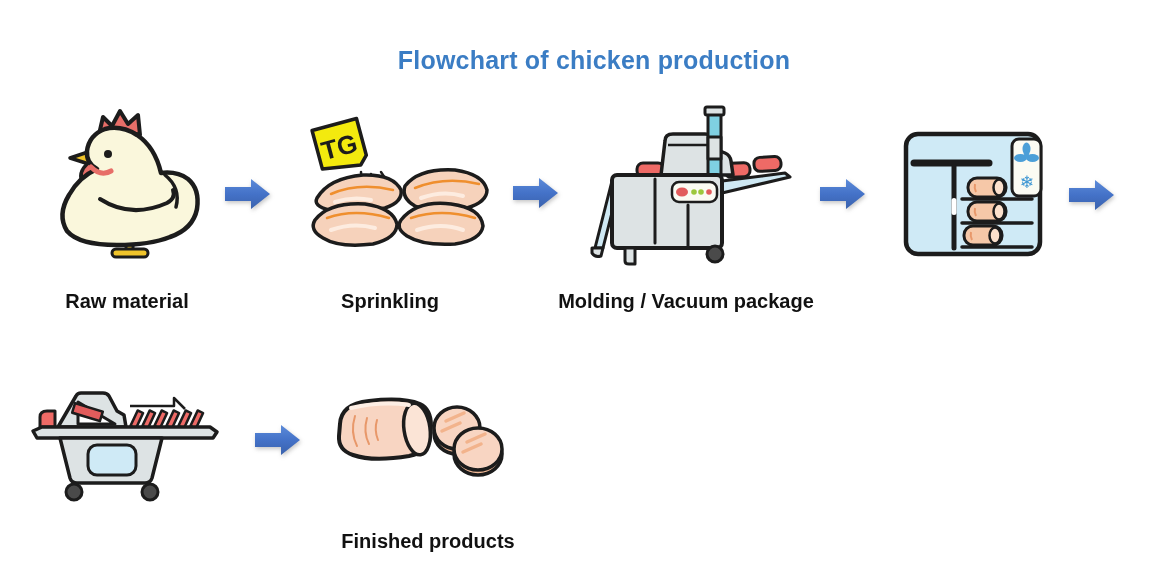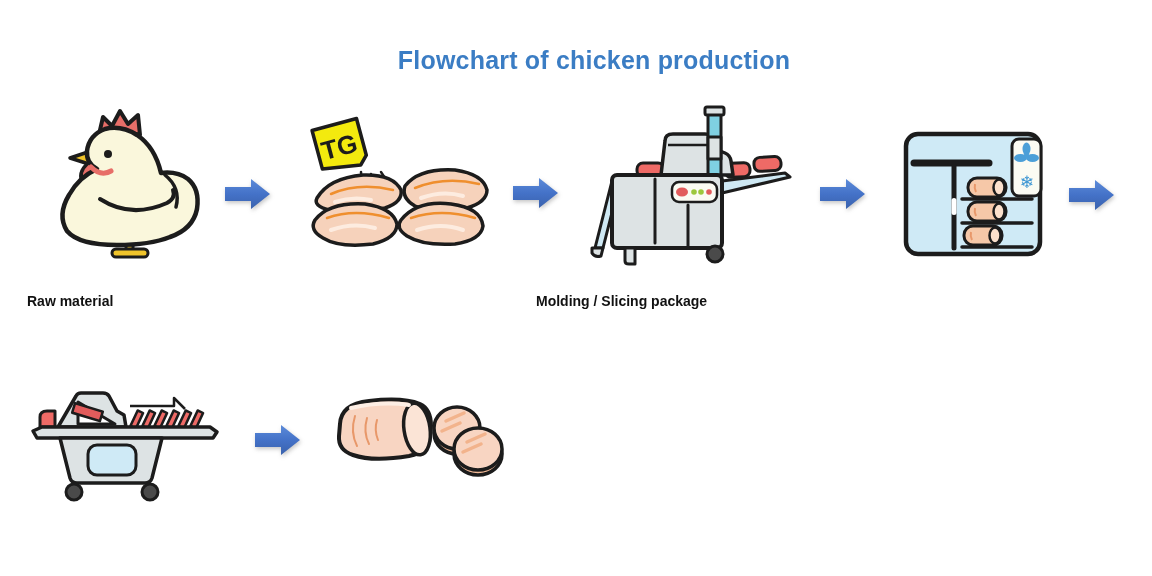--- a/index.html
+++ b/index.html
@@ -12,22 +12,22 @@
   .title{
     position:absolute;top:30px;left:16px;width:1124px;margin:16px;
     text-align:center;font-size:25px;font-weight:700;color:#3b7dc4;
     letter-spacing:0.2px;
   }
   .fig{position:absolute;}
   .fig svg{width:100%;height:100%;display:block;overflow:visible;}
   .arrow{position:absolute;filter:drop-shadow(1.5px 2.5px 2px rgba(90,90,90,0.35));}
   .arrow svg{width:100%;height:100%;display:block;}
   .step-label{
-    position:absolute;height:24px;line-height:24px;
-    font-size:14px;font-weight:700;color:#111111;white-space:nowrap;
+    position:absolute;height:24px;line-height:24px;text-align:center;
+    font-size:20px;font-weight:700;color:#111111;white-space:nowrap;
   }
   .ol{stroke:#1c1c1c;stroke-linejoin:round;stroke-linecap:round;}
 </style>
 </head>
 <body>
 
 <div class="canvas">
 
   <svg width="0" height="0" style="position:absolute" aria-hidden="true">
     <defs>
@@ -201,21 +201,22 @@
     </svg>
   </div>
 
   <div class="arrow" style="left:1068px;top:178px;width:48px;height:34px">
     <svg viewBox="0 0 48 34">
         <polygon points="1,10 27,10 27,2 46,17 27,32 27,24 1,24" fill="url(#arrowGrad)"></polygon>
       </svg>
   </div>
 
   <div class="step-label" style="left:27px;top:289px;width:200px">Raw material</div>
-  <div class="step-label" style="left:536px;top:289px;width:300px">Molding / Slicing package</div>
+  <div class="step-label" style="left:290px;top:289px;width:200px">Sprinkling</div>
+  <div class="step-label" style="left:536px;top:289px;width:300px">Molding / Vacuum package</div>
 
   <div class="fig" style="left:28px;top:385px;width:192px;height:125px">
     <svg viewBox="0 0 192 125">
 
       <path d="M102 21 L146 21 L146 13 L157 24" fill="none" stroke="#1c1c1c" stroke-width="2.5" stroke-linejoin="round"></path>
 
       <path class="ol" d="M12 32 Q12 26 19 26 L27 26 L27 42 L12 42 Z" fill="#ee6a66" stroke-width="3"></path>
 
       <path class="ol" d="M30 42 L48 11 Q49.5 8 53 8 L75 8 Q79 8 81 11 L89 26 L96 30 L98 42 Z" fill="#dde3e4" stroke-width="3.5"></path>
 
@@ -265,14 +266,15 @@
 
       <g>
         <path class="ol" d="M15 32 Q16 12 44 9 Q78 5 95 12 Q106 17 106 34 L105 45 Q104 60 84 64 Q48 70 28 63 Q13 58 14 44 Z" fill="#f8d5c2" stroke-width="4"></path>
         <ellipse class="ol" cx="92" cy="37" rx="13" ry="26" fill="#fbe4d6" stroke-width="3.5" transform="rotate(-8 92 37)"></ellipse>
         <path d="M30 24 Q25 40 32 54 M42 26 Q38 40 44 52 M52 28 Q49 38 53 48" fill="none" stroke="#e8986a" stroke-width="2" stroke-linecap="round"></path>
         <path d="M26 16 Q56 9 84 13" fill="none" stroke="#fdeee4" stroke-width="4" stroke-linecap="round"></path>
       </g>
     </svg>
   </div>
 
+  <div class="step-label" style="left:328px;top:529px;width:200px">Finished products</div>
 
 </div>
 
 </body></html>

